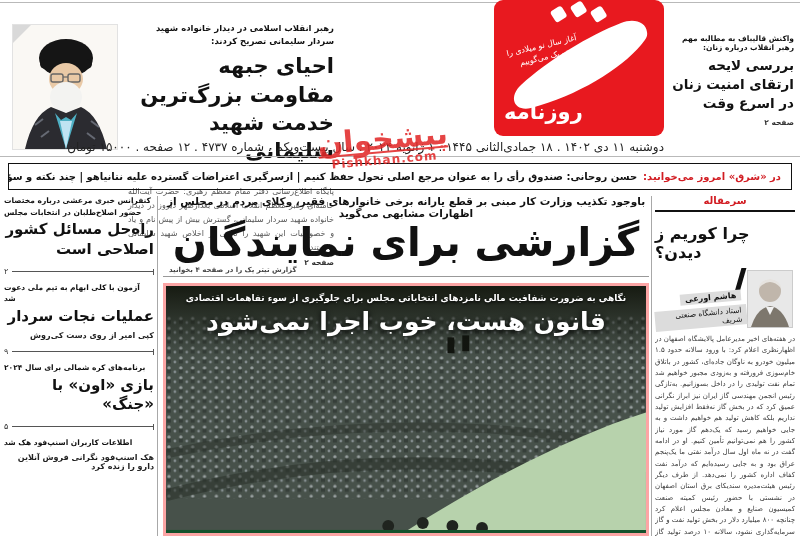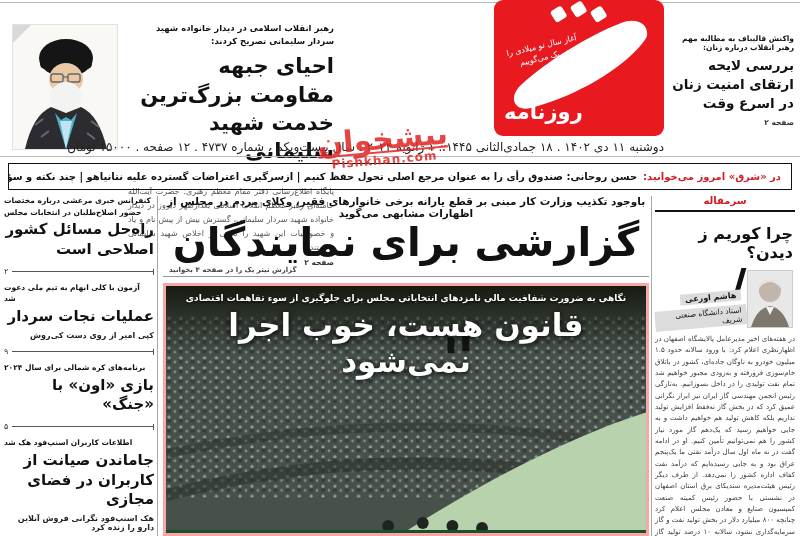--- a/index.html
+++ b/index.html
@@ -48,27 +48,27 @@
   
   .center{position:absolute;left:163px;top:195px;width:486px;}
   .lead-kick{text-align:center;font-size:10.5px;font-weight:bold;}
   .lead-head{text-align:center;font-size:40px;font-weight:bold;line-height:1.12;margin-top:1px;}
   .lead-note{font-size:7px;font-weight:bold;color:#444;text-align:left;margin:1px 0 2px 6px;}
   .c-rule{border-top:1px solid #999;margin:2px 0 6px;}
   .photo{position:relative;height:247px;background:#14532d;overflow:hidden;border:3px solid #fca5a5;}
   .photo svg{position:absolute;inset:0;}
   .ph-kick{position:absolute;top:7px;left:0;right:0;text-align:center;color:#fff;font-size:9px;
            font-weight:bold;text-shadow:0 1px 3px #000;}
-  .ph-head{position:absolute;top:21px;left:0;right:0;text-align:center;color:#fff;font-size:31px;
+  .ph-head{position:absolute;top:21px;left:0;right:0;text-align:center;color:#fff;font-size:25px;
            font-weight:bold;text-shadow:0 1px 6px #000;}
   
   .ed{position:absolute;left:655px;top:195px;width:140px;}
   .ed-lab{color:#d21c22;font-size:10px;font-weight:bold;letter-spacing:3px;text-align:center;}
   .ed-rule{border-top:2px solid #111;margin:4px 0 12px;}
-  .ed-head{font-size:16px;font-weight:bold;text-align:right;margin:0 2px 8px 0;}
+  .ed-head{font-size:16px;font-weight:bold;text-align:left;margin:0 2px 8px 0;}
   .ed-auth{position:relative;height:60px;margin-bottom:4px;}
   .ed-photo{position:absolute;right:2px;top:0;width:44px;height:56px;border:1px solid #ccc;}
   .ed-mark{position:absolute;right:52px;top:-2px;width:5px;height:24px;background:#111;transform:skewX(-16deg);}
   .chip{position:absolute;background:#dcdcdc;font-size:8px;font-weight:bold;padding:1px 5px;transform:rotate(-5deg);}
   .chip.name{right:54px;top:22px;}
   .chip.title{right:48px;top:38px;font-weight:normal;font-size:7.5px;}
   .ed-body{font-size:7px;line-height:1.62;text-align:justify;color:#3a3a3a;height:228px;overflow:hidden;}
 </style>
 </head>
 <body>
@@ -159,21 +159,20 @@
     <div>
       <div class="t-kick">برنامه‌های کره شمالی برای سال ۲۰۲۴</div>
       <div class="t-head">بازی «اون» با «جنگ»</div>
     </div>
     <div class="pgrow">
       <span class="n">۵</span>
         <span class="l"></span>
     </div>
     <div>
       <div class="t-kick">اطلاعات کاربران اسنپ‌فود هک شد</div>
-      <div class="t-head">جاماندن صیانت از کاربران در فضای مجازی</div>
       <div class="t-sub">هک اسنپ‌فود نگرانی فروش آنلاین دارو را زنده کرد</div>
     </div>
 
   </div>
 
   <div class="center">
     <div class="lead-kick">باوجود تکذیب وزارت کار مبنی بر قطع یارانه برخی خانوارهای فقیر، وکلای مردم در مجلس از اظهارات مشابهی می‌گوید</div>
     <div class="lead-head">گزارشی برای نمایندگان</div>
     <div class="lead-note">گزارش تیتر یک را در صفحه ۴ بخوانید</div>
     <div class="c-rule"></div>

